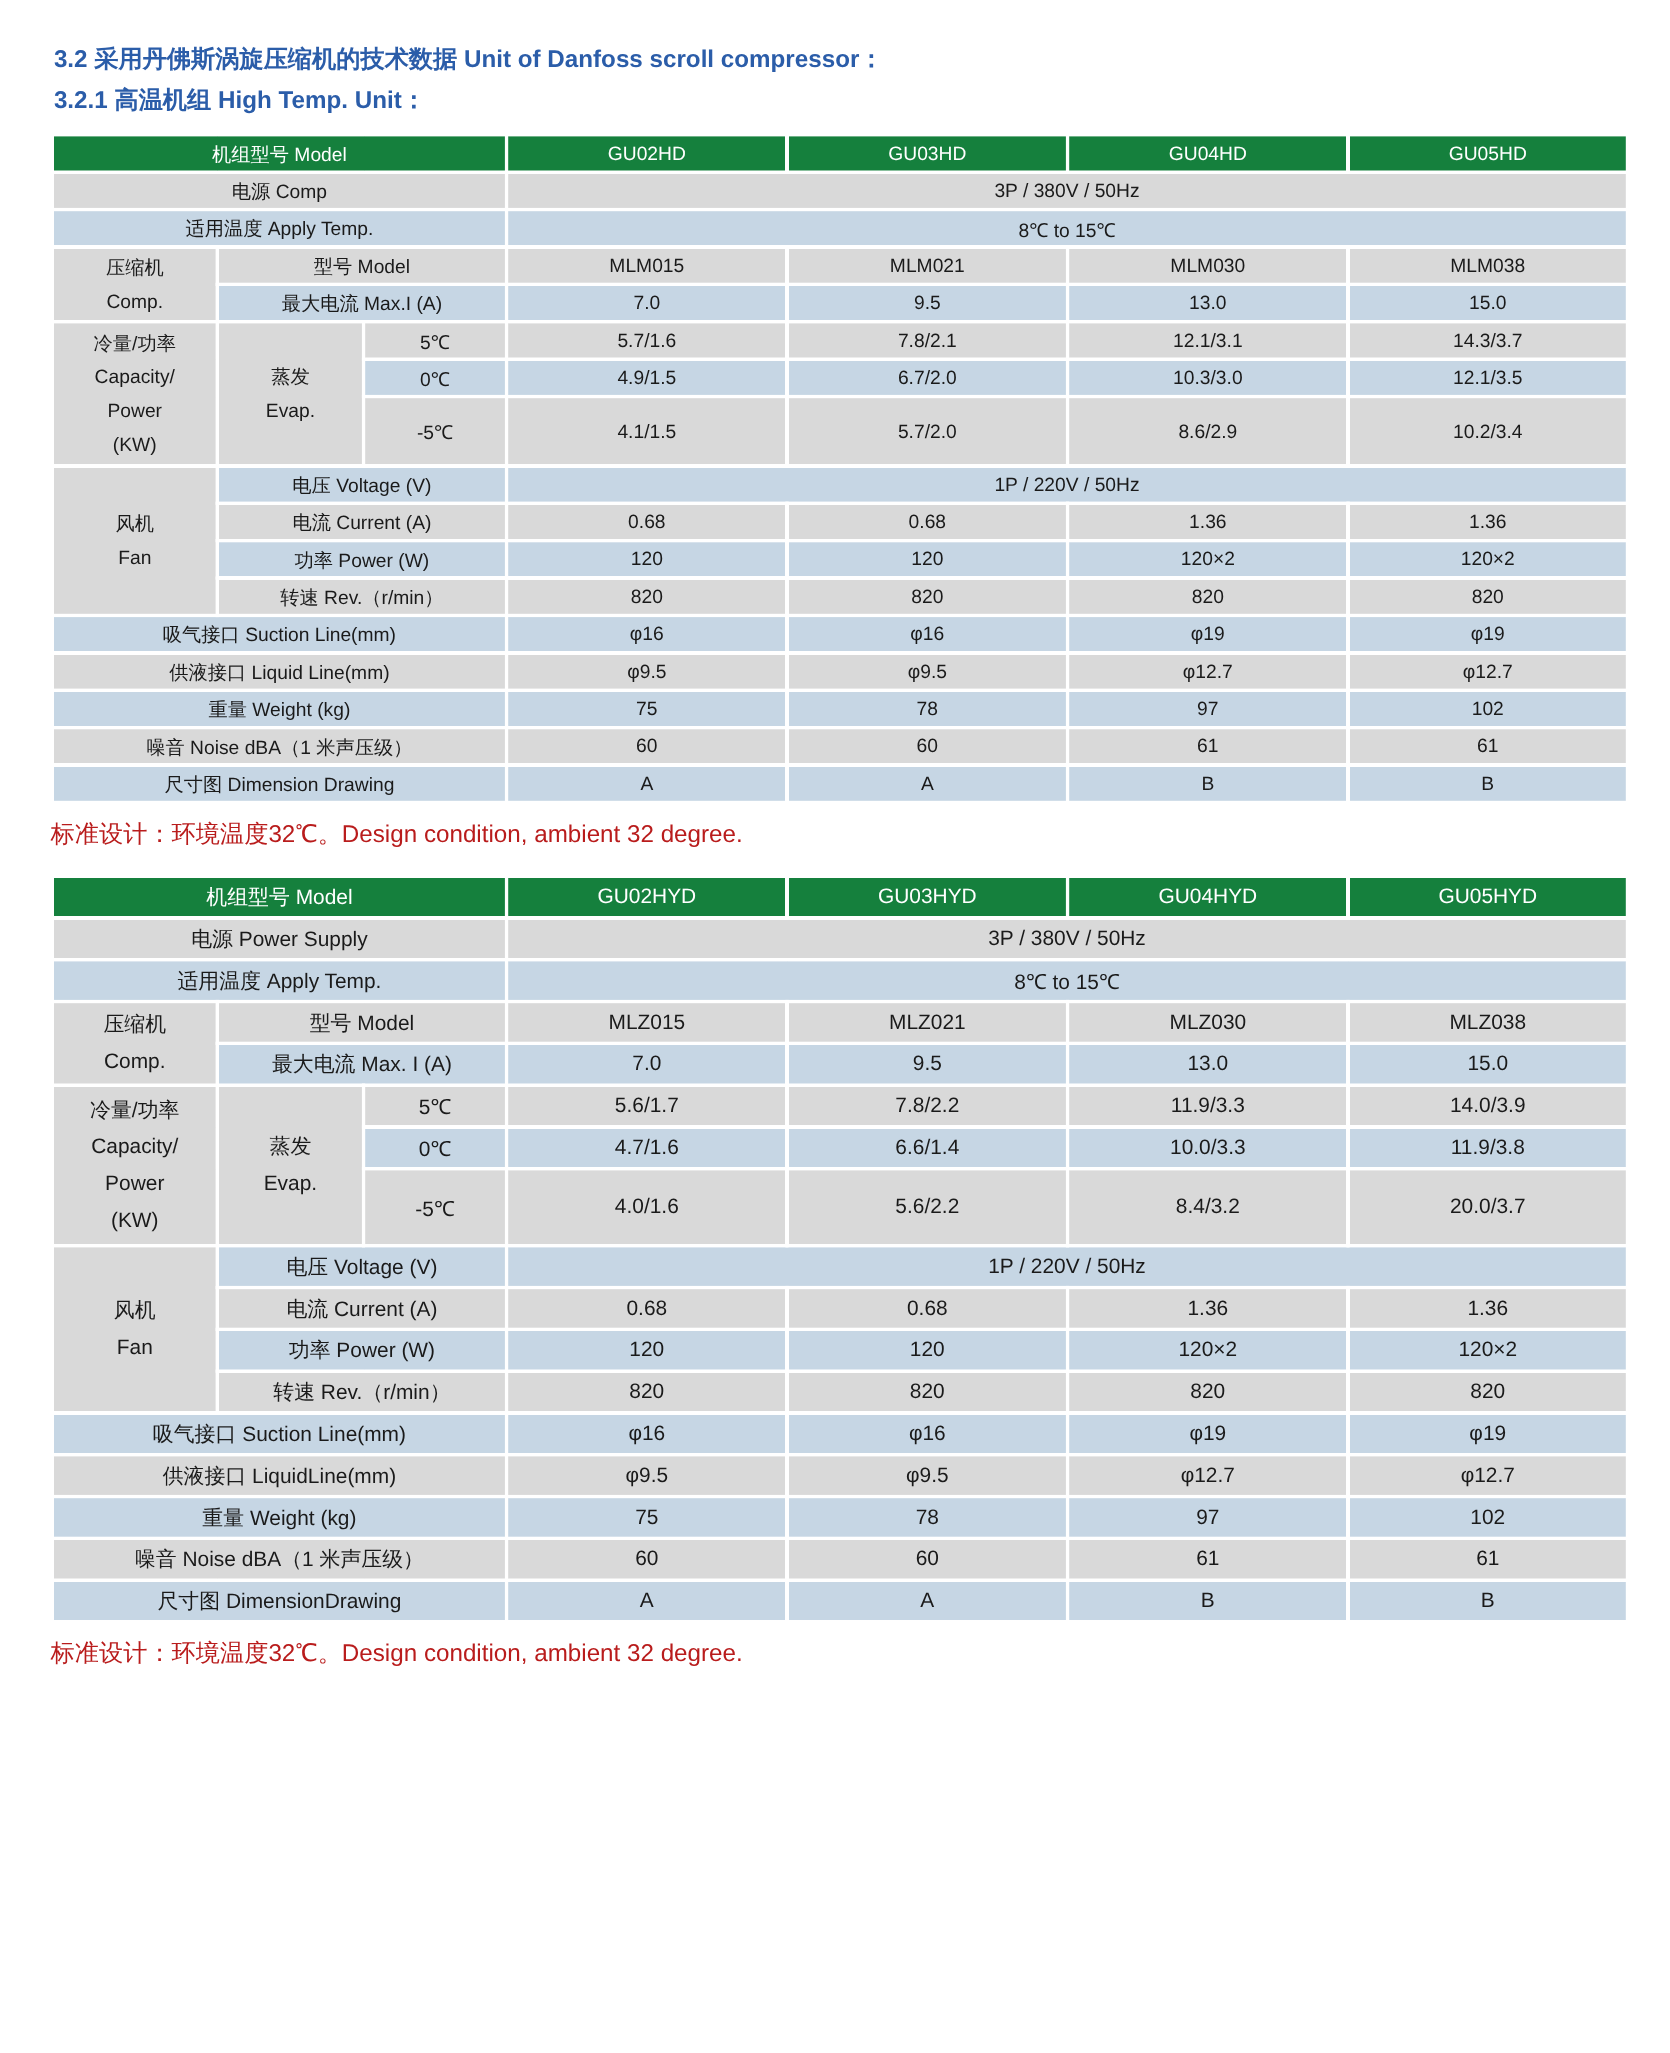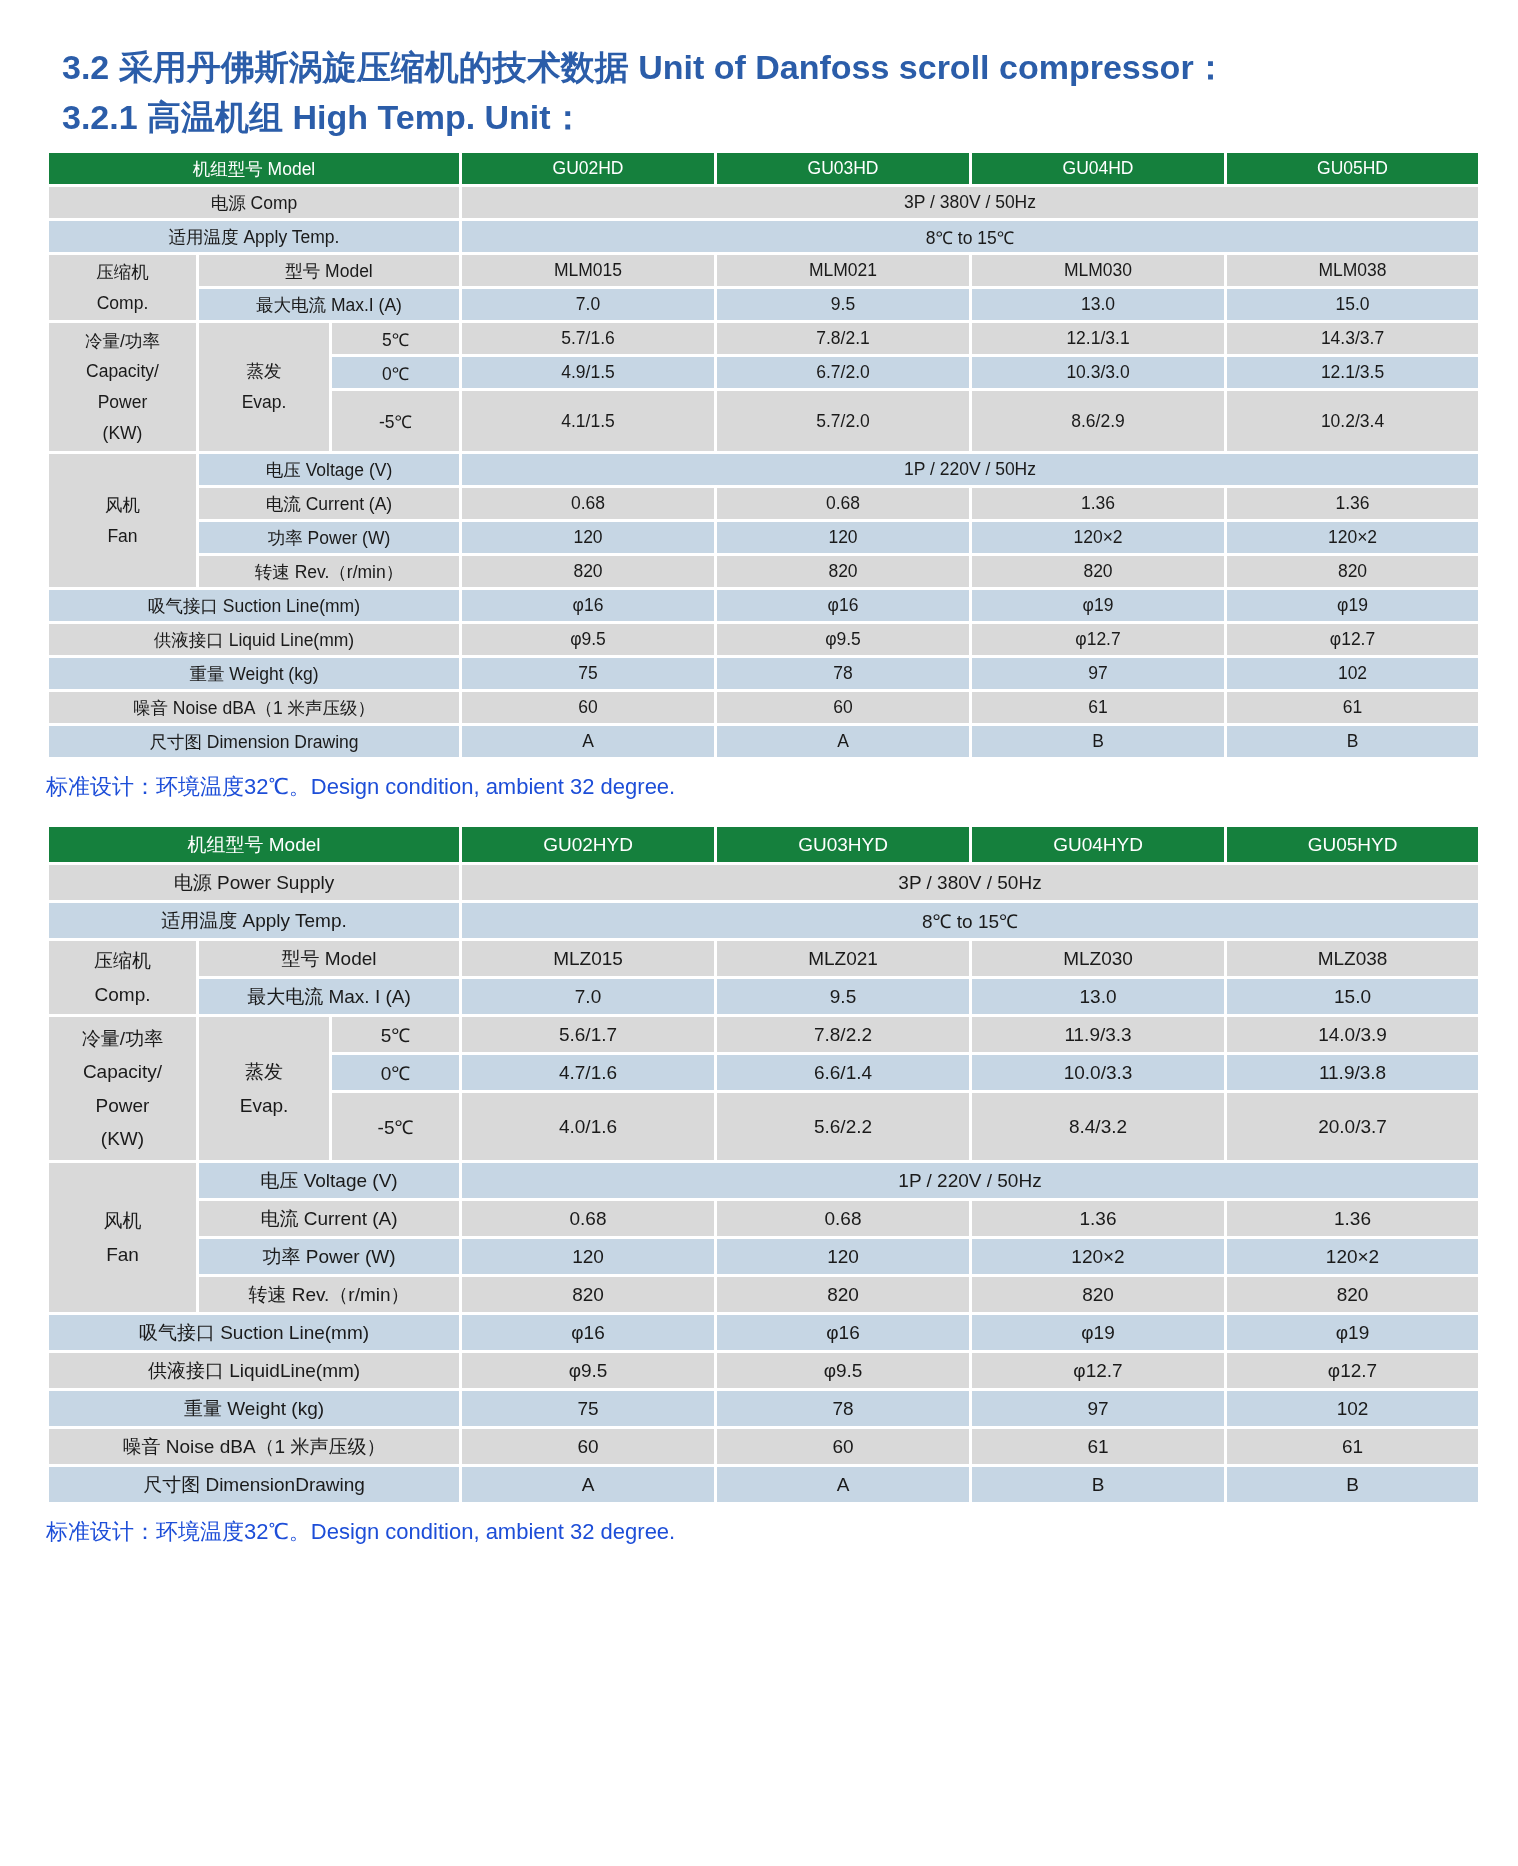--- a/index.html
+++ b/index.html
@@ -1,20 +1,20 @@
 <!DOCTYPE html>
 <html><head>
 <meta charset="utf-8">
 <style>
   html,body{margin:0;padding:0;background:#fff;}
   body{width:1518px;height:1866px;font-family:"Liberation Sans",sans-serif;color:#1a1a1a;overflow:hidden;}
   .page{padding:34px 40px 0 46px;}
-  .title{color:#2b5da9;font-weight:bold;font-size:34px;line-height:34px;margin:16px;}
+  .title{color:#2b5da9;font-weight:bold;font-size:22px;line-height:34px;margin:3px;}
   .sec2{margin-top:230px;}
-  .note{font-size:22px;color:#1d4ed8;margin-top:12px;}
+  .note{font-size:22px;color:#b91c1c;margin-top:12px;}
   table.spec{border-collapse:collapse;table-layout:fixed;width:1432px;text-align:center;margin-top:13px;}
   table.spec td{border:3px solid #ffffff;padding:0 2px;overflow:hidden;}
   .t1{font-size:17.5px;}
   .t2{font-size:19px;}
   .t1 tr{height:34px;}
   .t2 tr{height:38px;}
   .t1 tr.tall{height:63px;}
   .t2 tr.tall{height:70px;}
   tr.hdr td{background:#15803d;color:#ffffff;}
   td.blue{background:#c6d6e4;}

